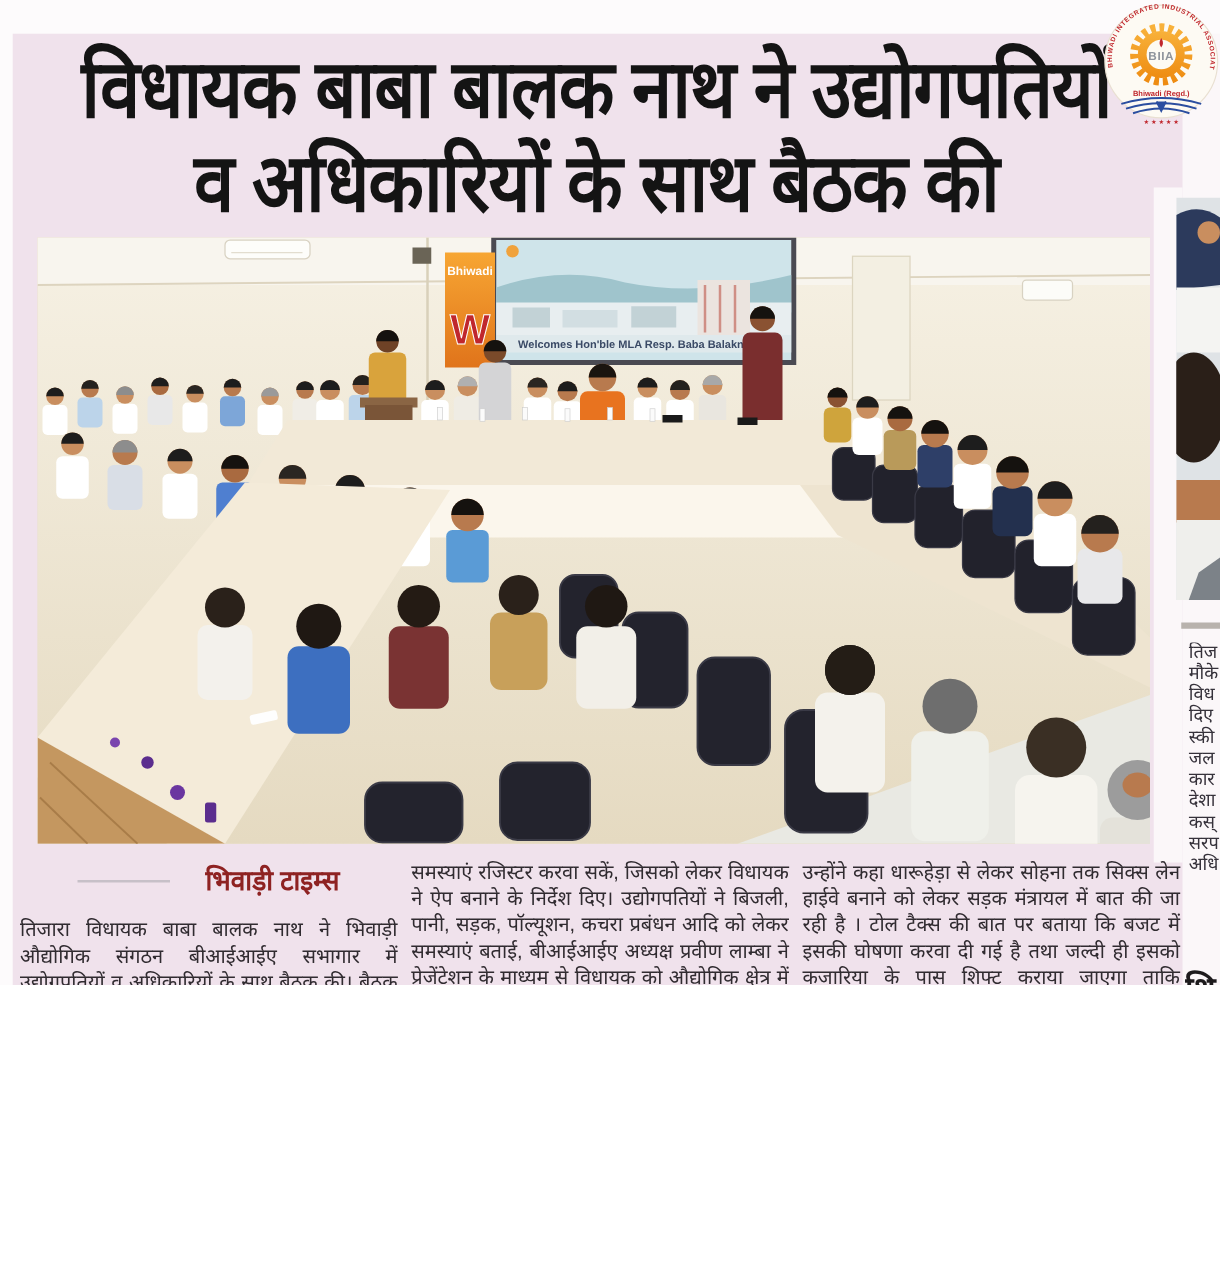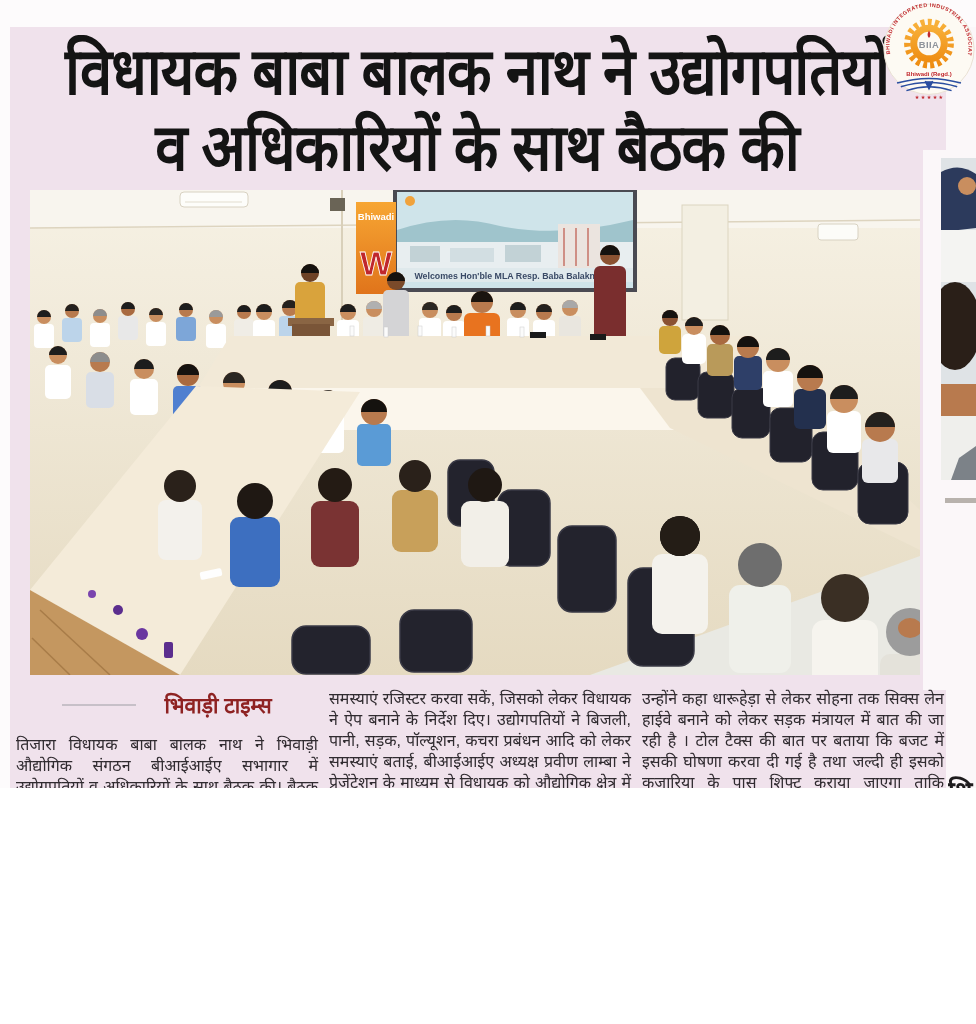--- a/index.html
+++ b/index.html
@@ -438,20 +438,33 @@
       <path d="M 0,14 Q 18,4 35,16 L 35,70 L 0,74 Z" fill="#2c3a5c"></path>
       <circle cx="26" cy="28" r="9" fill="#c98e5f"></circle>
       <rect x="0" y="72" width="35" height="52" fill="#f4f4f2"></rect>
       <ellipse cx="14" cy="168" rx="26" ry="44" fill="#2a1f18"></ellipse>
       <rect x="0" y="226" width="35" height="34" fill="#b87a4e"></rect>
       <rect x="0" y="258" width="35" height="64" fill="#efefec"></rect>
       <path d="M 18,300 L 35,288 L 35,322 L 10,322 Z" fill="#7c8288"></path>
     </svg>
   </div>
   <div class="edge-rule"></div>
+  <div class="edge-top">
+      <div>तिज</div>
+      <div>मौके</div>
+      <div>विध</div>
+      <div>दिए</div>
+      <div>स्की</div>
+      <div>जल</div>
+      <div>कार</div>
+      <div>देशा</div>
+      <div>कस्</div>
+      <div>सरप</div>
+      <div>अधि</div>
+    </div>
   <div class="edge-heading">
       <div>शि</div>
       <div>ब</div>
     </div>
   <div class="edge-bottom">
       <div>अल</div>
       <div>के</div>
       <div>शिव</div>
       <div>कम</div>
       <div>तक</div>

